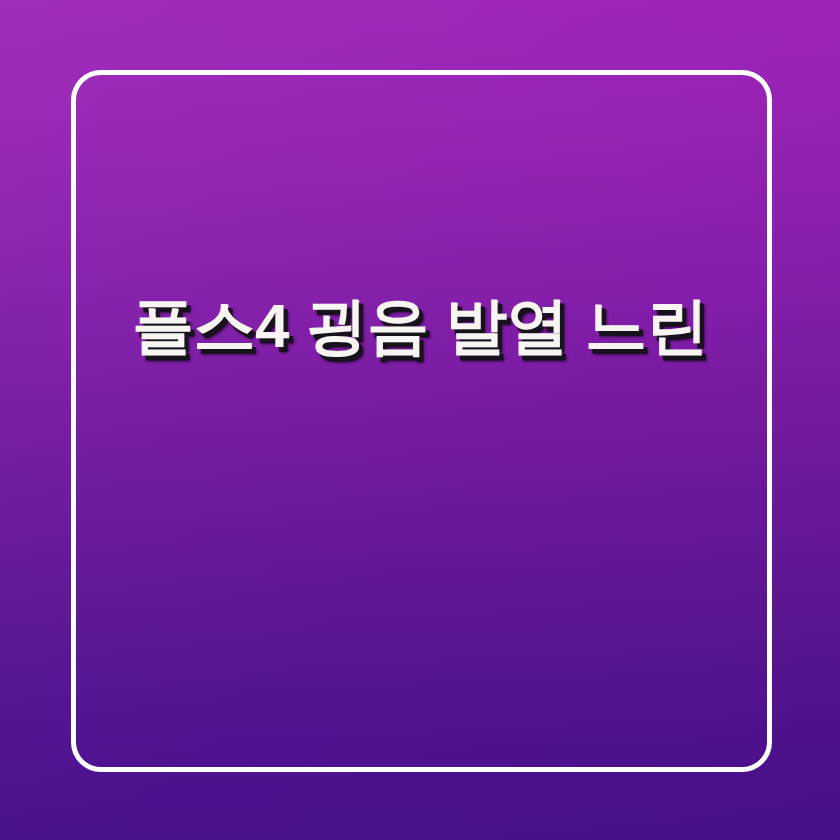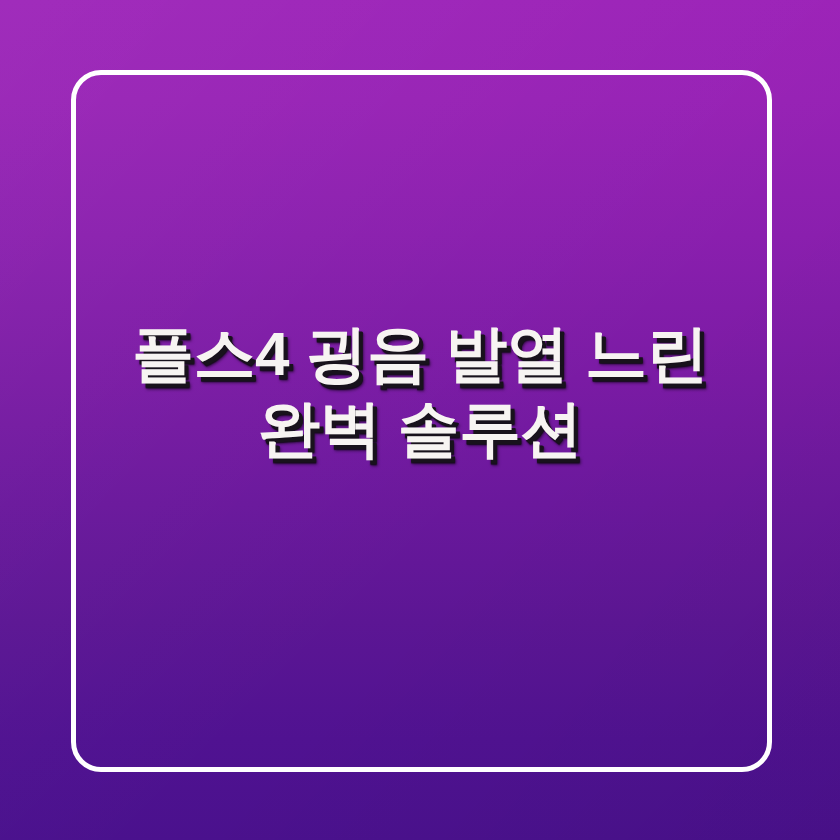--- a/index.html
+++ b/index.html
@@ -49,21 +49,21 @@
     border: 5px solid #ffffff;
     border-radius: 30px;
     box-sizing: border-box;
     pointer-events: none;
   }
 
   .headline-wrap {
     position: absolute;
     left: 0;
     right: 0;
-    top: 316px;
+    top: 288px;
     display: flex;
     flex-direction: column;
     align-items: center;
     justify-content: center;
   }
 
   .headline-line {
     display: block;
     text-align: center;
     color: #f7f4f2;
@@ -83,16 +83,15 @@
 <body>
 
 <div class="canvas">
 
   <div class="sheen"></div>
 
   <div class="frame"></div>
 
   <div class="headline-wrap">
     <span class="headline-line">플스4 굉음 발열 느린</span>
-    <span class="headline-line">완벽 솔루션</span>
   </div>
 
 </div>
 
 </body></html>

